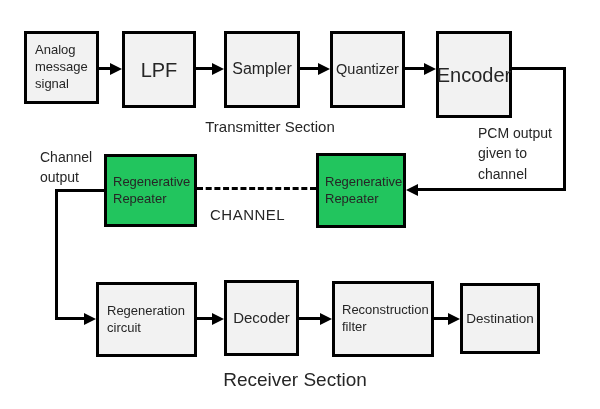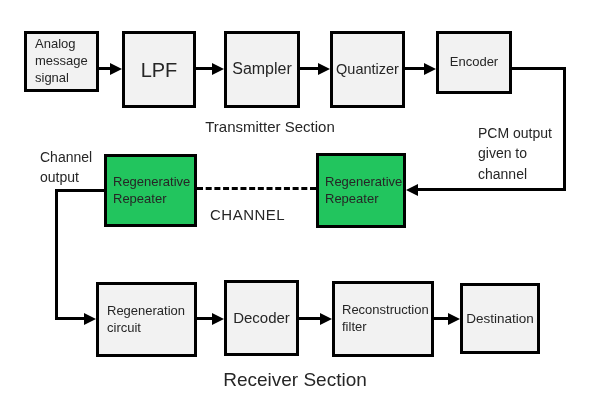--- a/index.html
+++ b/index.html
@@ -15,25 +15,25 @@
   .block.green{background:#22c55e;}
   .block.left-text{justify-content:flex-start;padding-left:8px;padding-right:2px;text-align:left;}
   .lbl{position:absolute;white-space:normal;line-height:1.45;}
   .hline{position:absolute;height:3px;background:#000;}
   .vline{position:absolute;width:3px;background:#000;}
   .dash{position:absolute;height:0;border-top:3px dashed #000;}
   .tri-r{position:absolute;width:0;height:0;border-top:6px solid transparent;border-bottom:6px solid transparent;border-left:12px solid #000;}
   .tri-l{position:absolute;width:0;height:0;border-top:6px solid transparent;border-bottom:6px solid transparent;border-right:12px solid #000;}
 
   
-  #b-analog{left:24px;top:31px;width:75px;height:61px;font-size:13px;}
+  #b-analog{left:24px;top:31px;width:75px;height:73px;font-size:13px;}
   #b-lpf{left:122px;top:31px;width:74px;height:77px;font-size:20px;text-align:right;}
   #b-sampler{left:224px;top:31px;width:76px;height:77px;font-size:16px;}
   #b-quantizer{left:330px;top:31px;width:75px;height:77px;font-size:14.5px;}
-  #b-encoder{left:436px;top:31px;width:76px;height:63px;font-size:13px;}
+  #b-encoder{left:436px;top:31px;width:76px;height:87px;font-size:20px;}
   #b-rr1{left:104px;top:154px;width:93px;height:73px;font-size:13px;padding-left:6px;}
   #b-rr2{left:316px;top:153px;width:90px;height:75px;font-size:13px;padding-left:6px;}
   #b-regen{left:96px;top:282px;width:101px;height:75px;font-size:13px;}
   #b-decoder{left:224px;top:280px;width:75px;height:76px;font-size:15px;}
   #b-recon{left:332px;top:281px;width:102px;height:76px;font-size:13px;padding-left:7px;}
   #b-dest{left:460px;top:283px;width:80px;height:71px;font-size:13.5px;}
 
   
   #l-transmitter{left:185px;top:116px;width:170px;font-size:15px;text-align:center;}
   #l-pcm{left:478px;top:123px;width:95px;font-size:14px;text-align:left;}

